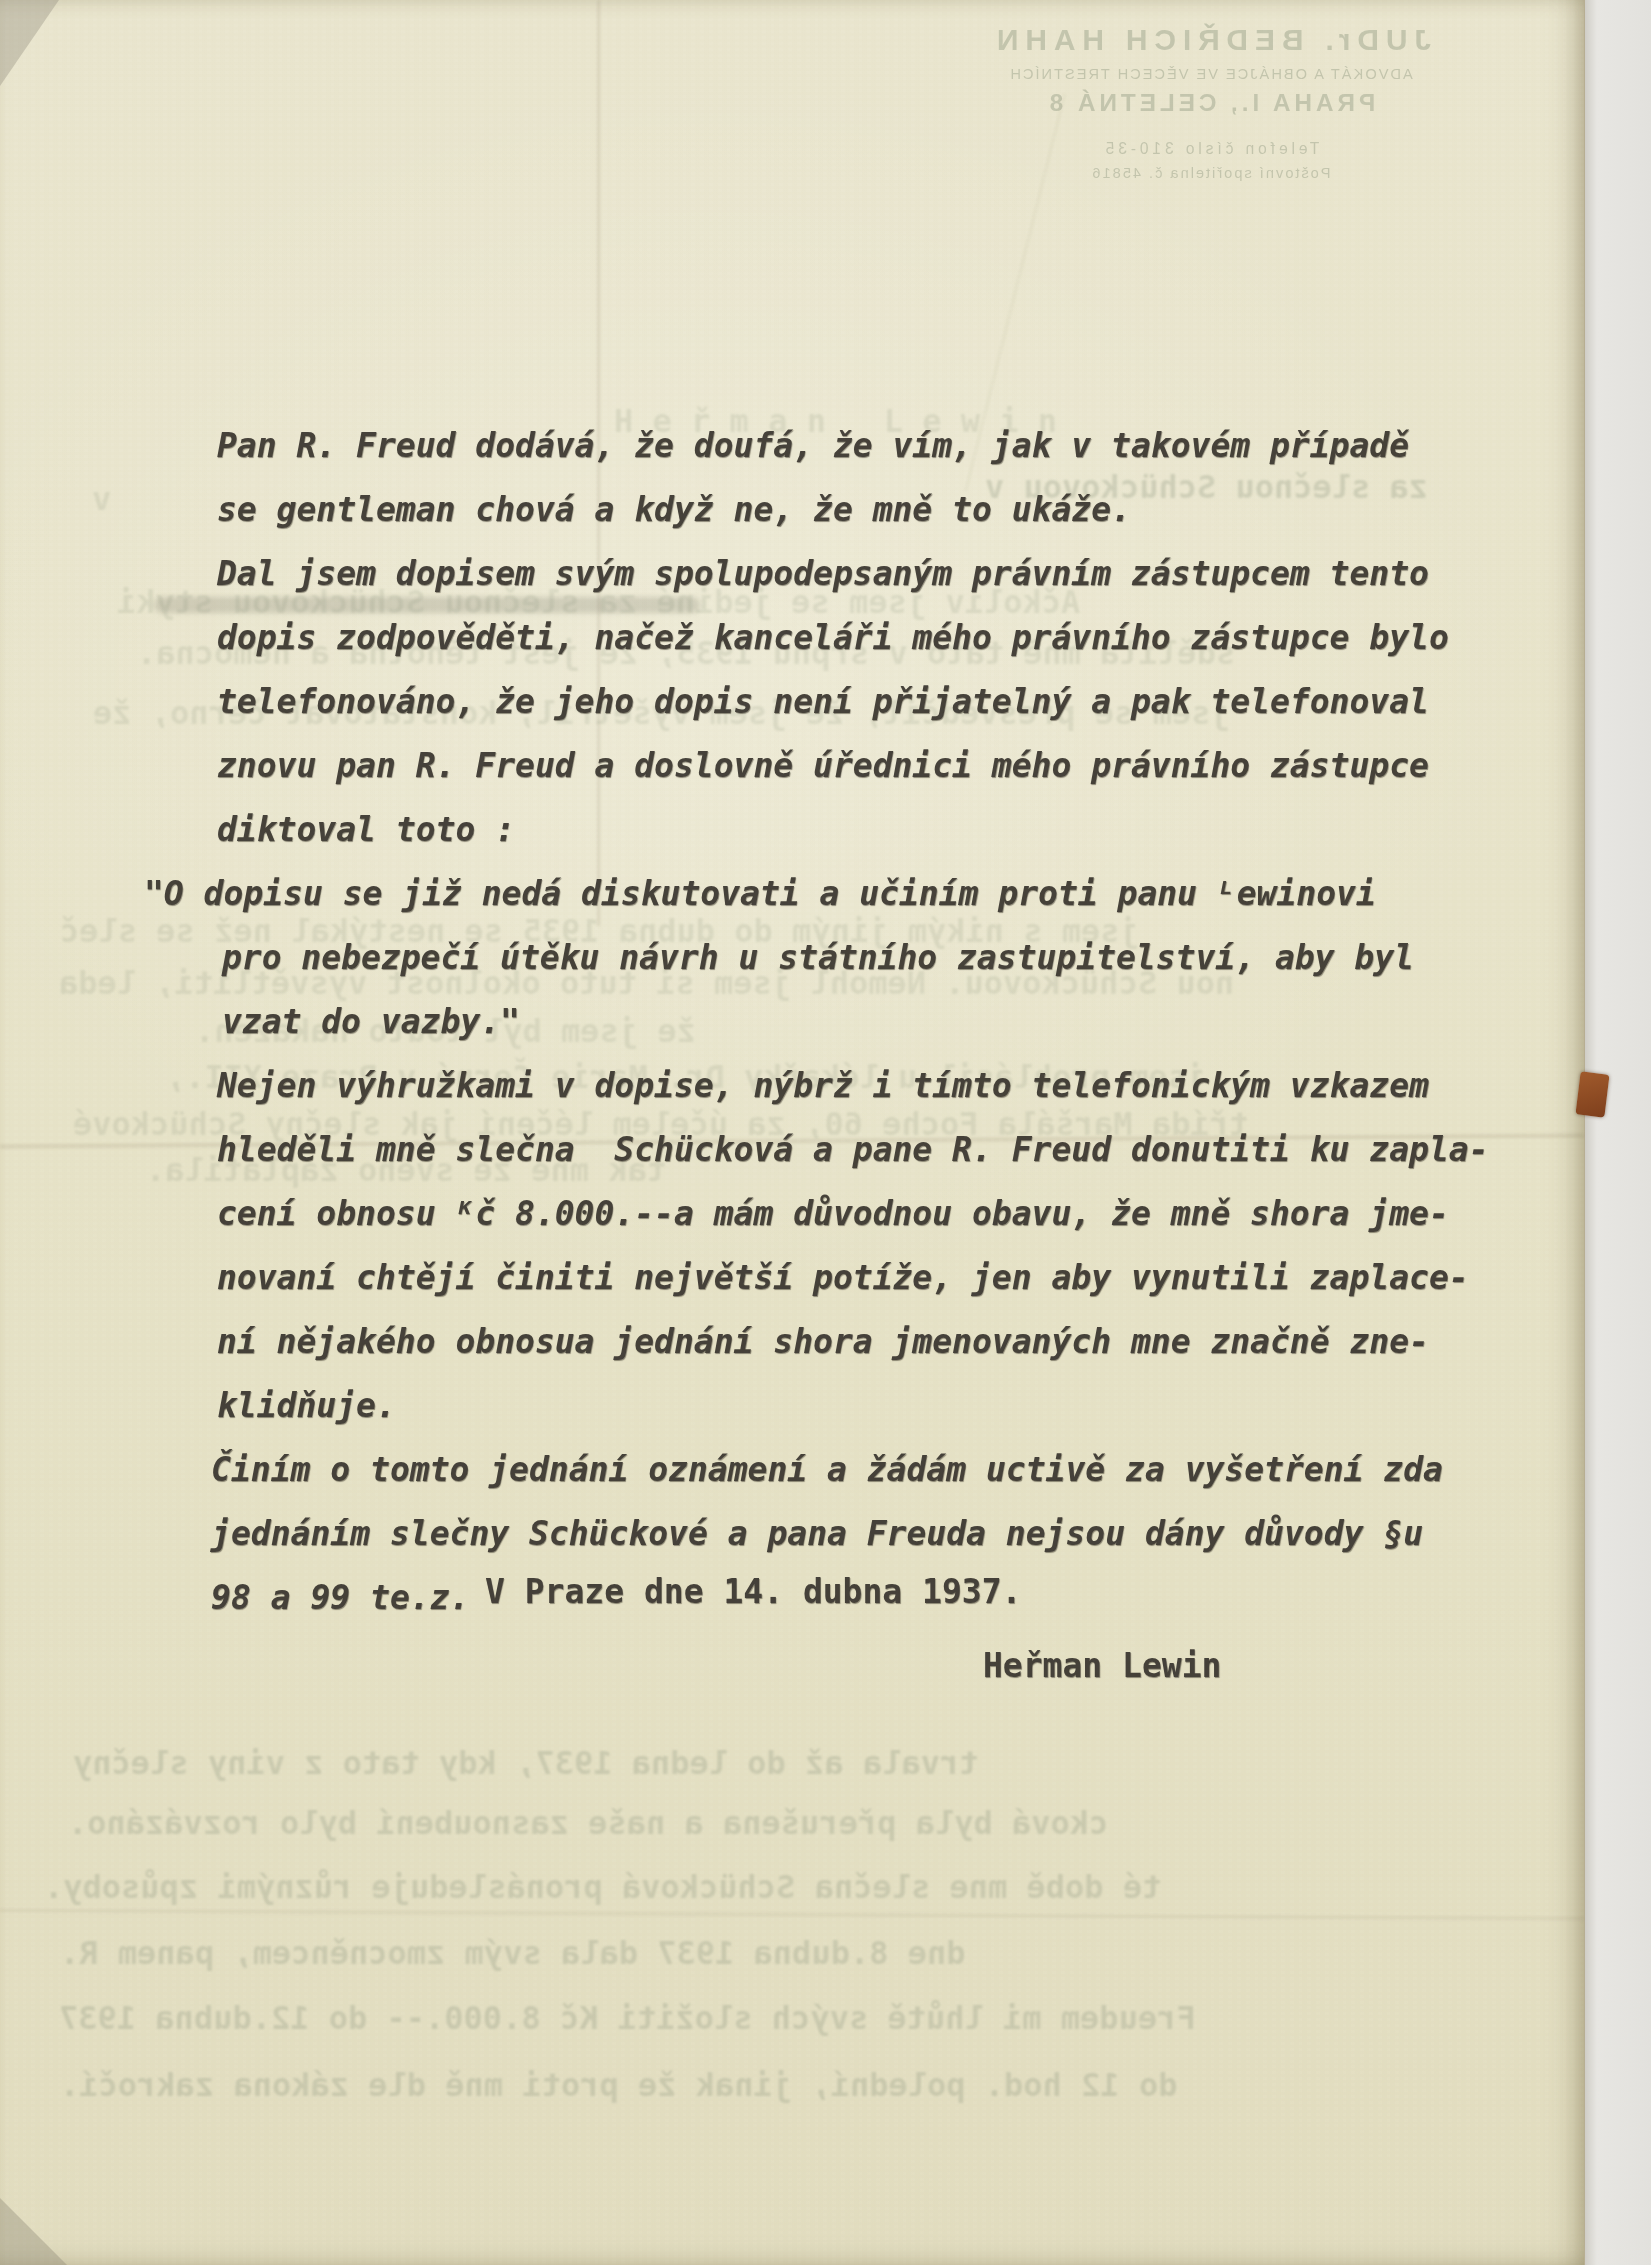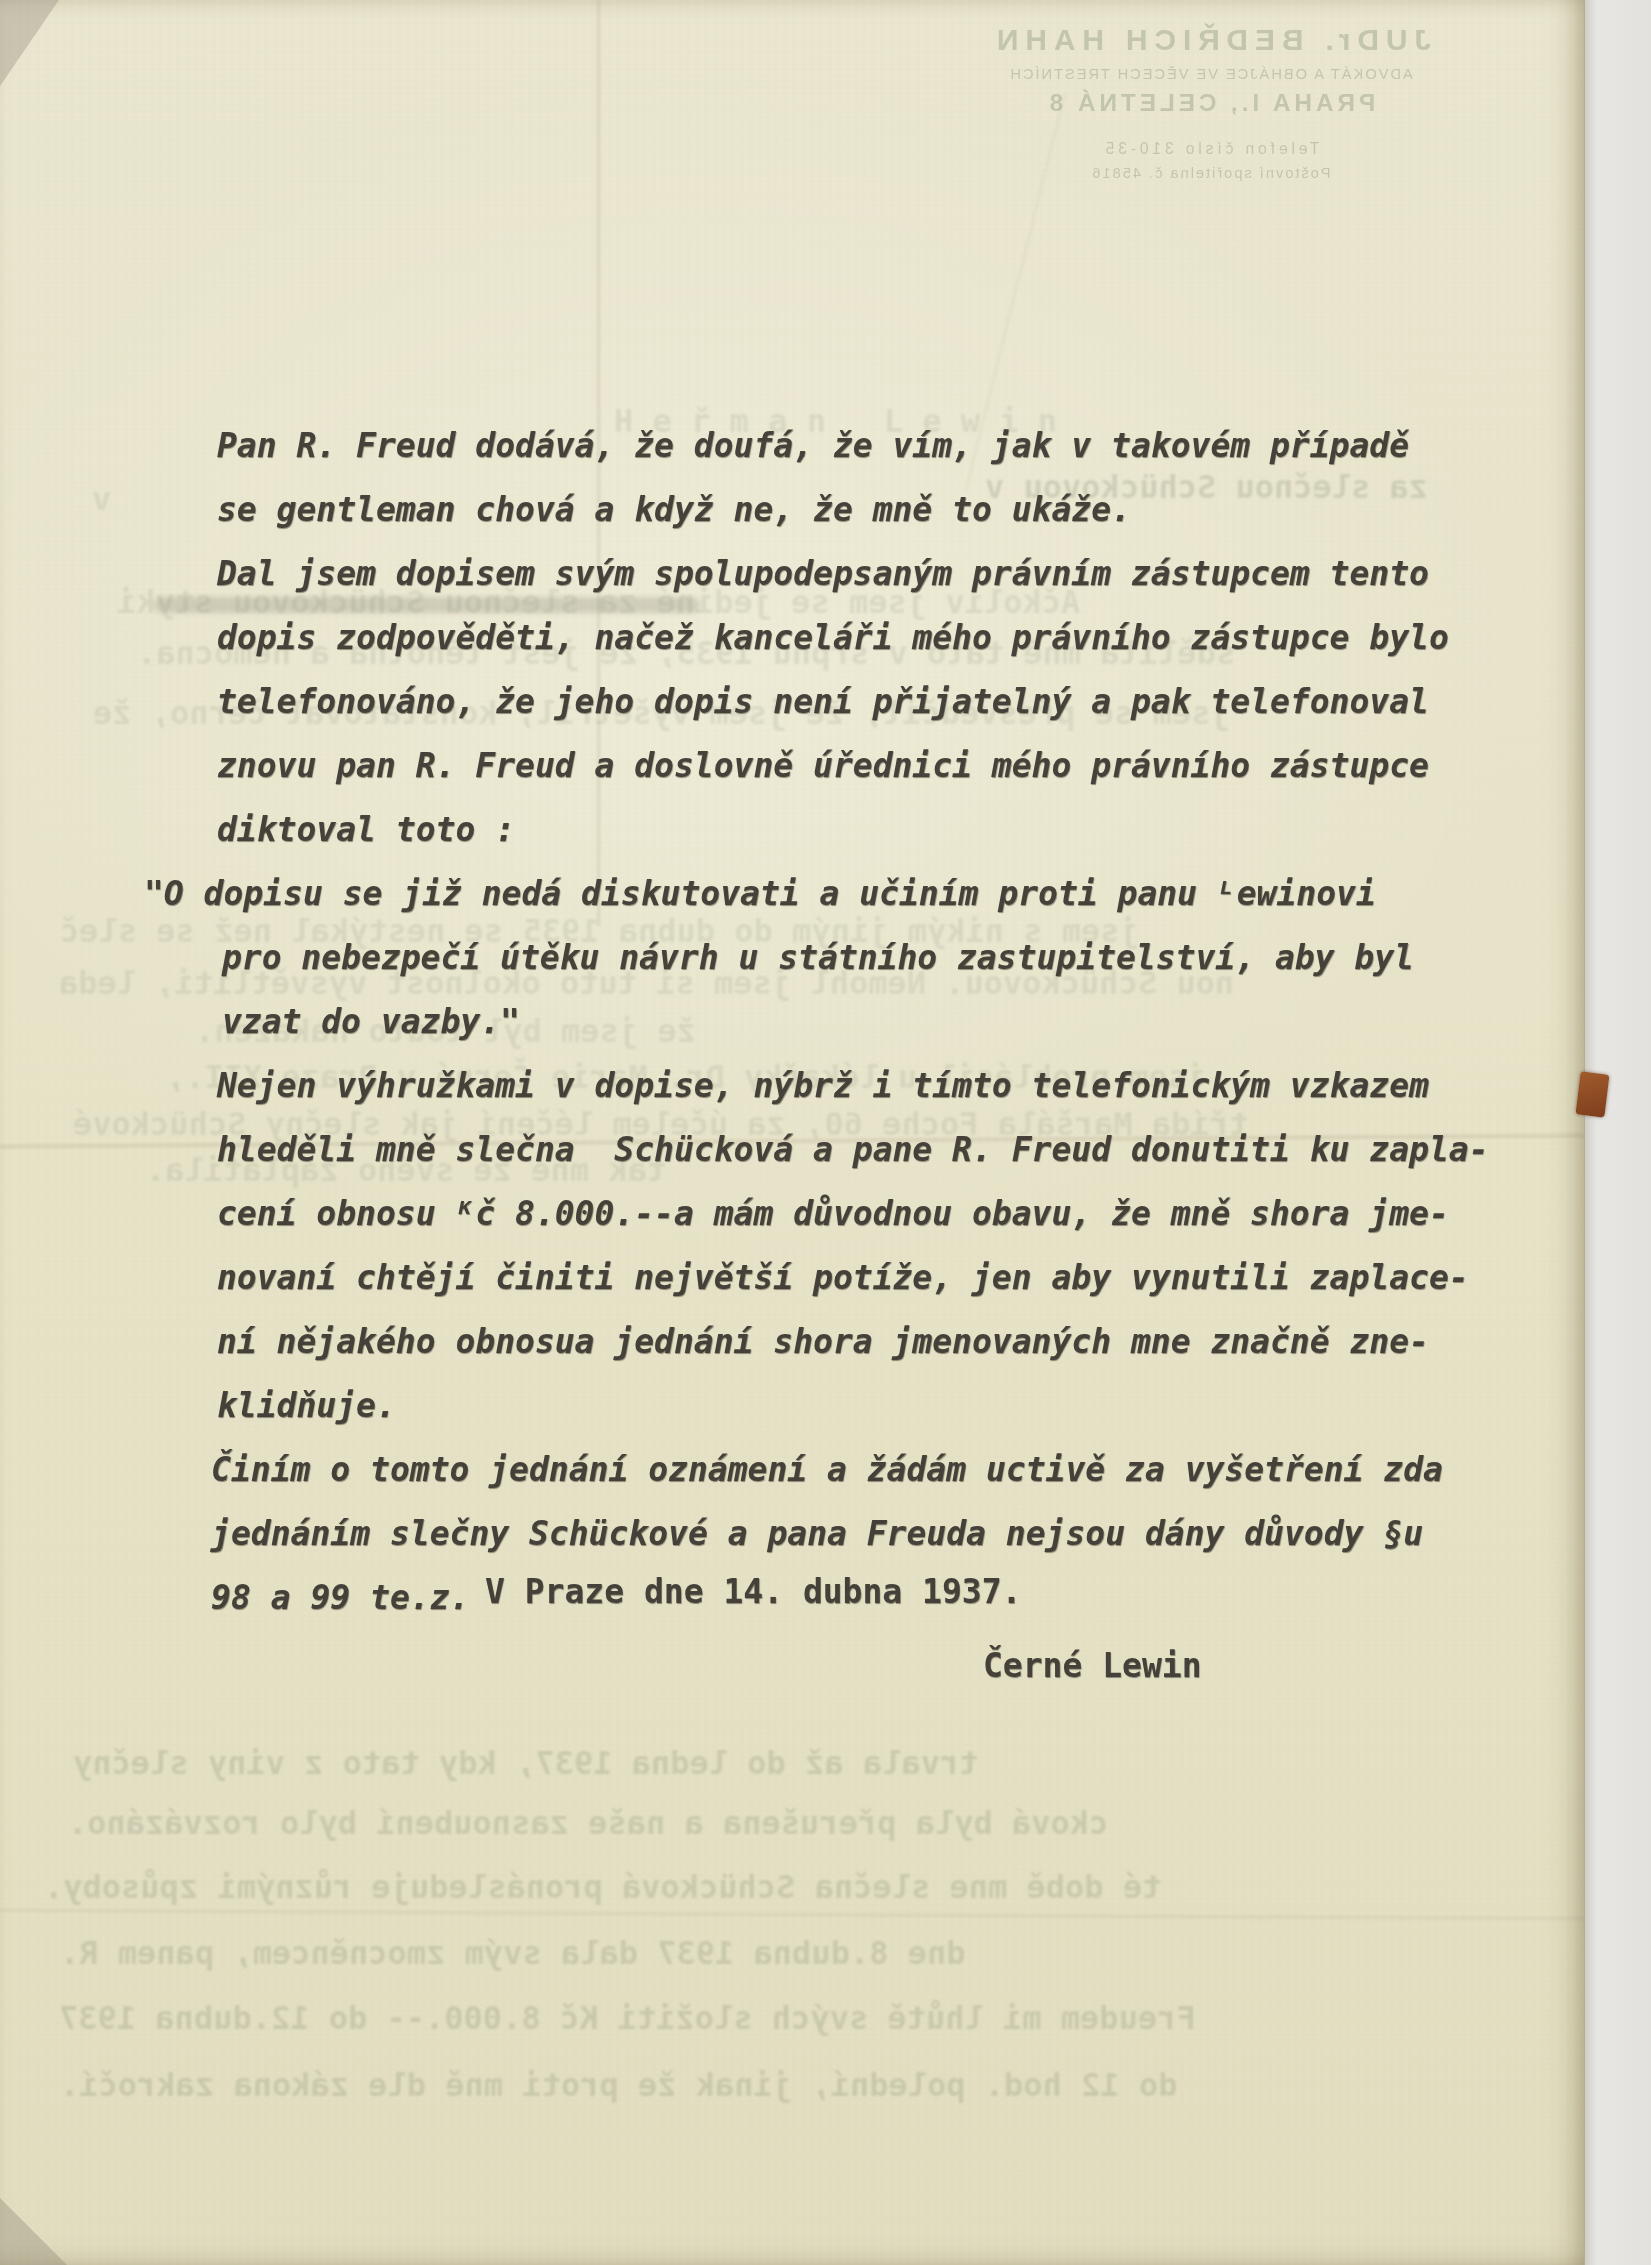--- a/index.html
+++ b/index.html
@@ -103,21 +103,21 @@
         <div class="ghost mirrored" style="left: 60px; top: 1934px;"><span class="flip">dne 8.dubna 1937 dala svým zmocněncem, panem R.</span></div>
         <div class="ghost mirrored" style="left: 59px; top: 1999px;"><span class="flip">Freudem mi lhůtě svých složiti Kč 8.000.-- do 12.dubna 1937</span></div>
         <div class="ghost mirrored" style="left: 60px; top: 2066px;"><span class="flip">do 12 hod. polední, jinak že proti mně dle zákona zakročí.</span></div>
       </div>
 
     <div id="bodytext" class="typed">
       
     <div>Pan R. Freud dodává, že doufá, že vím, jak v takovém případě</div><div>se gentleman chová a když ne, že mně to ukáže.</div><div>Dal jsem dopisem svým spolupodepsaným právním zástupcem tento</div><div>dopis zodpověděti, načež kanceláři mého právního zástupce bylo</div><div>telefonováno, že jeho dopis není přijatelný a pak telefonoval</div><div>znovu pan R. Freud a doslovně úřednici mého právního zástupce</div><div>diktoval toto :</div><div style="margin-left: -73px;">"O dopisu se již nedá diskutovati a učiním proti panu ᴸewinovi</div><div style="margin-left: 4.9px;">pro nebezpečí útěku návrh u státního zastupitelství, aby byl</div><div style="margin-left: 4.9px;">vzat do vazby."</div><div>Nejen výhružkami v dopise, nýbrž i tímto telefonickým vzkazem</div><div>hleděli mně slečna  Schücková a pane R. Freud donutiti ku zapla-</div><div>cení obnosu ᴷč 8.000.--a mám důvodnou obavu, že mně shora jme-</div><div>novaní chtějí činiti největší potíže, jen aby vynutili zaplace-</div><div>ní nějakého obnosua jednání shora jmenovaných mne značně zne-</div><div>klidňuje.</div><div style="margin-left: -5.9px;">Činím o tomto jednání oznámení a žádám uctivě za vyšetření zda</div><div style="margin-left: -5.9px;">jednáním slečny Schückové a pana Freuda nejsou dány důvody §u</div><div style="margin-left: -5.9px;">98 a 99 te.z.</div></div>
 
     <div id="dateline" class="typed">V Praze dne 14. dubna 1937.</div>
-    <div id="signature" class="typed">Černé Lewin</div>
+    <div id="signature" class="typed">Heřman Lewin</div>
 
     <div id="grain"></div>
   </div>
 
   <div class="edge-strip"></div>
   <div class="brown-spot"></div>
 </div>
 
 
 </body></html>

